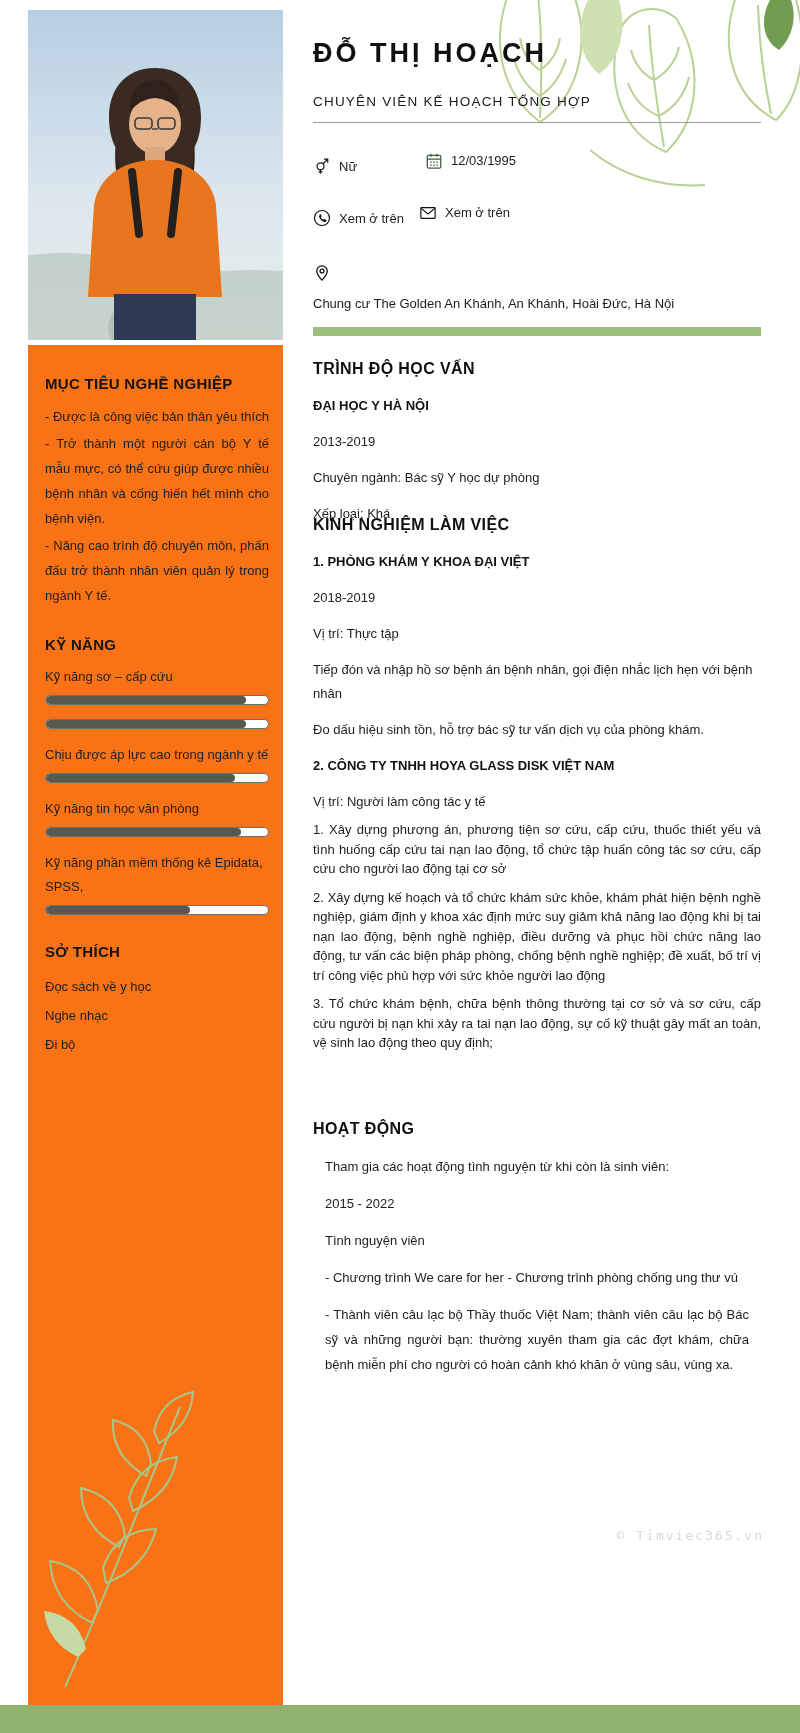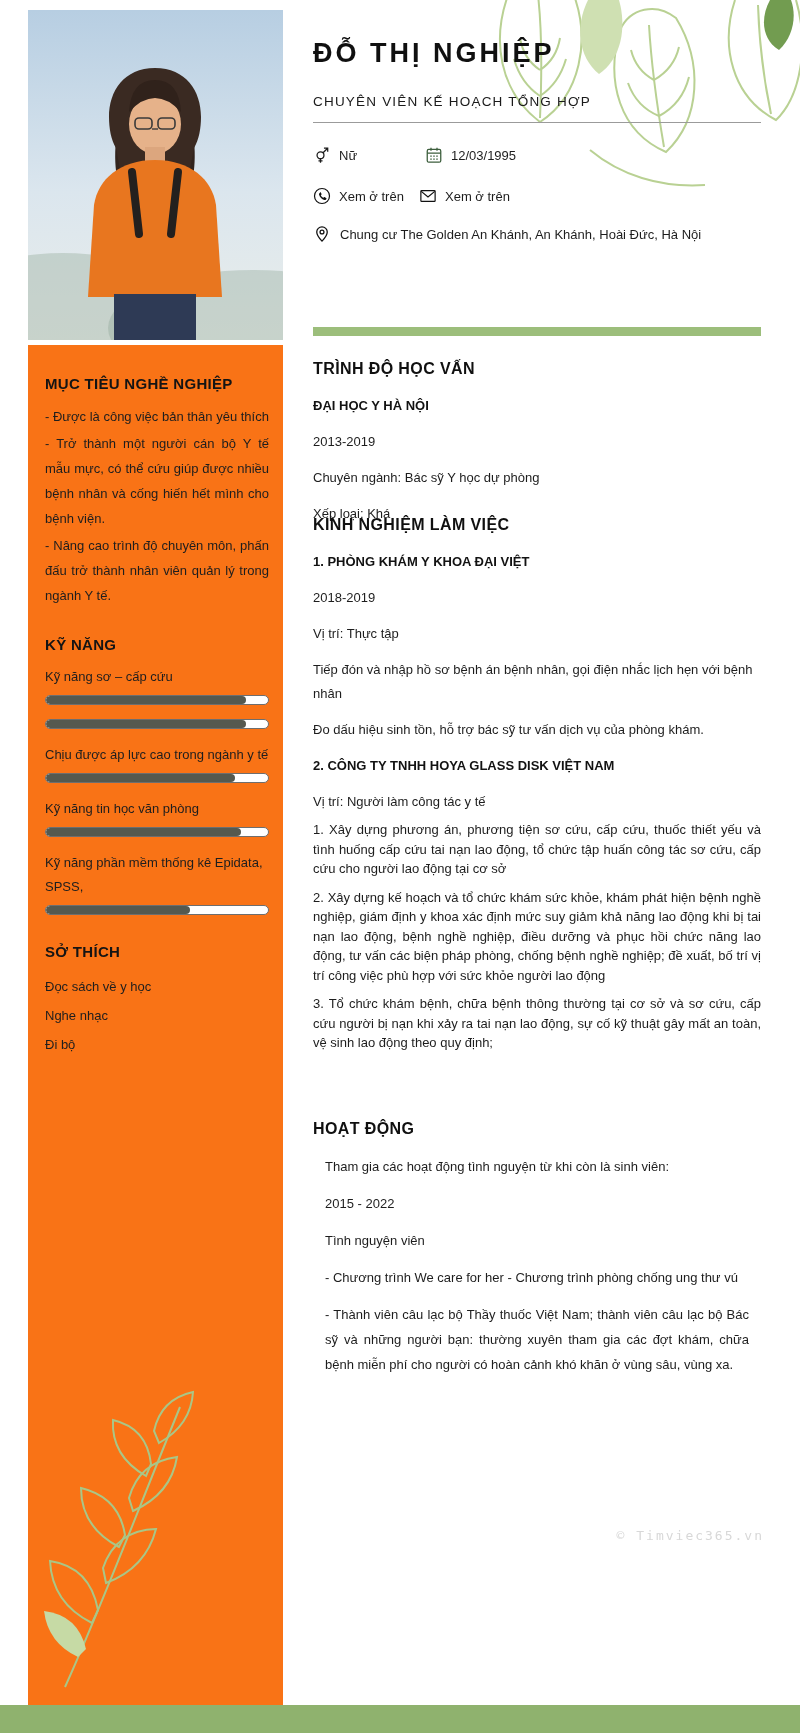--- a/index.html
+++ b/index.html
@@ -17,24 +17,24 @@
   .photo { position:absolute; left:28px; top:10px; width:255px; height:330px; overflow:hidden; }
   .photo svg { display:block; width:100%; height:100%; }
 
   
   .header { position:absolute; left:313px; top:38px; width:448px; }
   .name { margin:0; font-size:27px; font-weight:bold; letter-spacing:3px; color:#101010; }
   .job-title { margin-top:25px; font-size:13.5px; letter-spacing:1.2px; color:#1a1a1a; }
   .rule { margin-top:13px; border-top:1px solid #9b9b9b; }
   .contact-row { display:flex; align-items:center; margin-top:23px; font-size:13px; color:#1d1d1d; }
   .contact { display:flex; align-items:center; gap:8px; }
-  .contact.first { width:112px; }
+  .contact.first { width:112px;margin-top:11px; }
   .icon { width:18px; height:18px; display:inline-flex; flex:0 0 auto; }
   .icon svg { width:18px; height:18px; display:block; }
-  .address { display:flex; align-items:flex-start; gap:9px; margin-top:17px; font-size:13px; line-height:25px; color:#1d1d1d; }
+  .address { display:flex; align-items:flex-start; gap:9px; margin-top:34px; font-size:13px; line-height:25px; color:#1d1d1d;flex-direction:column; }
   .address .icon { margin-top:3px; }
   .accent-bar { position:absolute; left:313px; top:327px; width:448px; height:9px; background:#9cbe7b; }
 
   
   .sidebar { position:absolute; left:28px; top:345px; width:255px; height:1360px;
              background:#f97316; padding:2px 14px 0 17px; }
   .side-heading { font-size:15px; font-weight:bold; letter-spacing:0.3px; color:#141414; margin:28px 0 12px; }
   .side-text { margin:0 0 2px; font-size:13px; line-height:25px; text-align:justify; color:#1e1e1e; }
   .skill { margin-bottom:14px; }
   .skill-label { font-size:13px; line-height:24px; margin-bottom:6px; color:#1e1e1e; }
@@ -114,21 +114,21 @@
       <path d="M124 119 h6" stroke="#3a3a3a" stroke-width="1.4"></path>
       <rect x="117" y="137" width="20" height="17" fill="#dca67e"></rect>
       <path d="M127 150 c-35 0 -57 19 -61 45 l-6 92 h134 l-6 -92 c-4 -26 -26 -45 -61 -45z" fill="#e8761f"></path>
       <path d="M104 162 l7 62" stroke="#23201e" stroke-width="8" stroke-linecap="round"></path>
       <path d="M150 162 l-7 62" stroke="#23201e" stroke-width="8" stroke-linecap="round"></path>
       <rect x="86" y="284" width="82" height="46" fill="#2e3a55"></rect>
     </svg>
   </div>
 
   <header class="header">
-    <h1 class="name">ĐỖ THỊ NGHIỆP</h1>
+    <h1 class="name">ĐỖ THỊ HOẠCH</h1>
     <div class="job-title">CHUYÊN VIÊN KẾ HOẠCH TỔNG HỢP</div>
     <div class="rule"></div>
 
     <div class="contact-row">
       <span class="contact first">
         <span class="icon">
           <svg viewBox="0 0 24 24" fill="none" stroke="#1d1d1d" stroke-width="1.7">
             <circle cx="10" cy="12.4" r="4.6"></circle>
             <path d="M13.4 9 L19.5 2.9 M14.6 2.7 h5 v5 M10 17 V22.4 M7.3 19.8 h5.4"></path>
           </svg>

